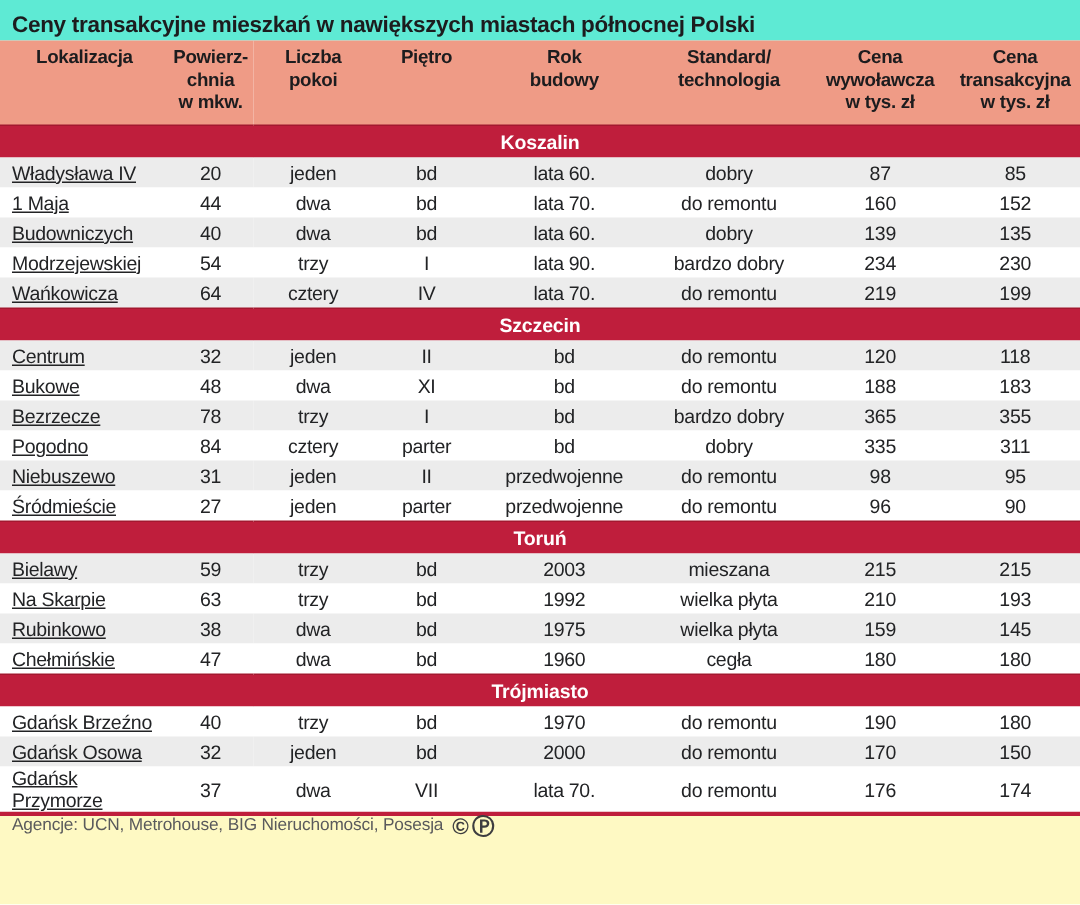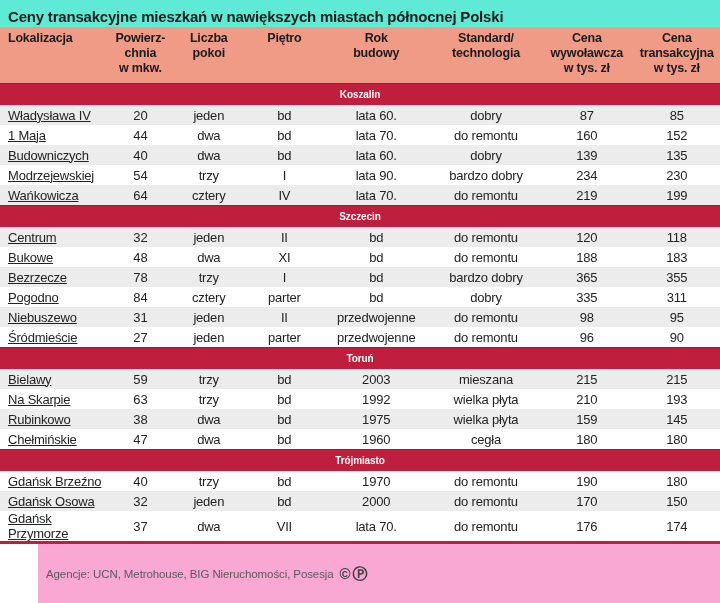--- a/index.html
+++ b/index.html
@@ -7,32 +7,32 @@
        font-family:"Liberation Sans","DejaVu Sans",sans-serif;
        -webkit-font-smoothing:antialiased;}
   .wrap{width:720px;height:603px;display:flex;flex-direction:column;}
   .masthead{background:#5eead4;}
   .title{font-size:15px;font-weight:bold;color:#1c1c1e;
          padding:8px 8px 2px 8px;letter-spacing:-0.2px;}
   table{width:720px;border-collapse:collapse;table-layout:fixed;}
   thead th{background:#ef9b86;vertical-align:top;padding:4px 2px 8px 2px;
            font-size:12.5px;font-weight:bold;color:#1c1c1e;line-height:1.18;
            white-space:pre-line;text-align:center;letter-spacing:-0.2px;}
-  thead th.left{text-align:left;padding-left:8px;}
+  thead th.left{text-align:left;padding-left:24px;}
   tr.section-row td{background:#bf1e3c;color:#ffffff;font-weight:bold;
-           font-size:10px;text-align:center;height:21px;padding:0;
+           font-size:13px;text-align:center;height:21px;padding:0;
            border-top:1px solid #a3182f;letter-spacing:-0.1px;}
   tbody td{font-size:13px;color:#222325;height:20px;padding:0 2px;
            text-align:center;letter-spacing:-0.2px;}
   tbody td.left{text-align:left;padding-left:8px;text-decoration:underline;}
   tr.data-row{background:#ffffff;}
   tr.data-row.alt{background:#ececec;}
   .table-holder{border-bottom:3px solid #bf1e3c;}
-  .footer{flex:1;background:#f9a8d4;display:flex;align-items:center;
-          padding-left:8px;gap:6px;margin-left:38px;}
+  .footer{flex:1;background:#fef9c3;display:flex;align-items:flex-start;
+          padding-left:8px;gap:6px;}
   .footer .src{font-size:11.5px;color:#5a5a5c;letter-spacing:-0.1px;}
   .footer .cmark{font-size:15px;color:#3d3d3f;font-weight:bold;line-height:1;}
   .footer .cmark + .cmark{margin-left:-4px;}
 </style>
 </head>
 <body>
 
 <div class="wrap">
   <div class="masthead">
     <div class="title">Ceny transakcyjne mieszkań w nawiększych miastach północnej Polski</div>

